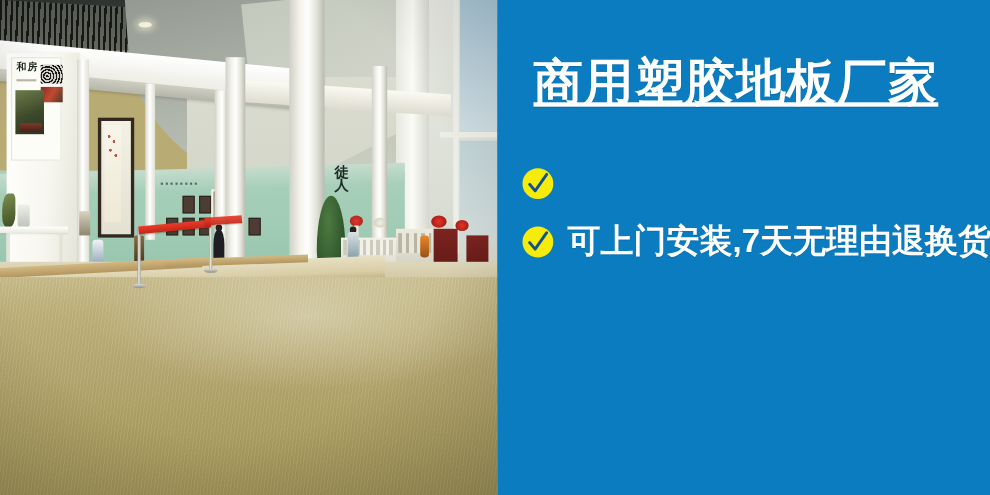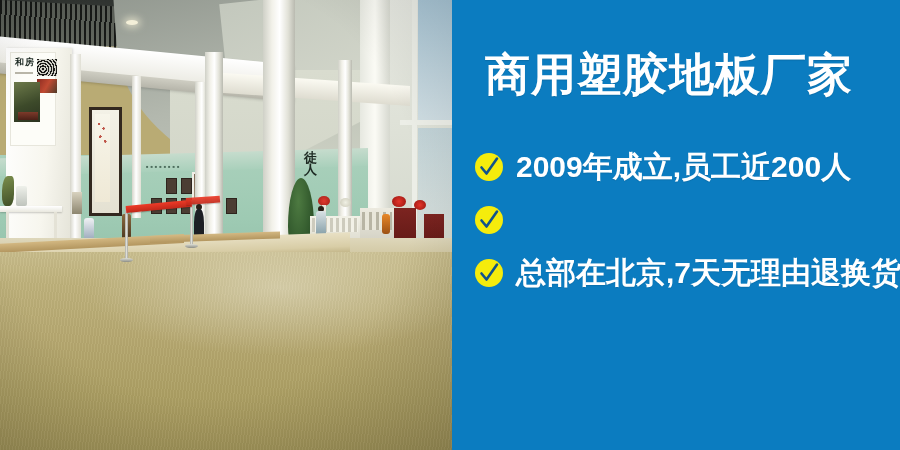--- a/index.html
+++ b/index.html
@@ -215,20 +215,21 @@
     position:absolute;
     left:0;right:14px;top:52px;
     text-align:center;
     color:#ffffff;
     font-size:45px;
     font-weight:bold;
     letter-spacing:1px;
     line-height:1;
     white-space:nowrap;
     text-shadow:0 1px 1px rgba(0,0,0,.12);
+    text-decoration:underline;
   }
   .bullets{
     position:absolute;
     left:22px;top:140px;right:8px;
   }
   .bullet{
     display:flex;
     align-items:center;
     height:53px;
   }
@@ -376,47 +377,38 @@
 
     <div class="ph photo-vignette"></div>
   </div>
 
   <div class="panel">
 
     <div class="panel-title">商用塑胶地板厂家</div>
 
     <div class="bullets">
 
-      <div class="bullet">
-        <span class="check">
-          <svg viewBox="0 0 30 30" xmlns="http://www.w3.org/2000/svg">
-            <circle cx="15" cy="15" r="14" fill="#f5ec0c"></circle>
-            <path d="M7.5 15.5 L12.5 21.5 L23 6.5" fill="none" stroke="#11528c" stroke-width="2.6" stroke-linecap="round" stroke-linejoin="round"></path>
-          </svg>
-        </span>
-        <span class="bullet-text">2009年成立,员工近200人</span>
-      </div>
 
 
 
       <div class="bullet">
         <span class="check">
           <svg viewBox="0 0 30 30" xmlns="http://www.w3.org/2000/svg">
             <circle cx="15" cy="15" r="14" fill="#f5ec0c"></circle>
             <path d="M7.5 15.5 L12.5 21.5 L23 6.5" fill="none" stroke="#11528c" stroke-width="2.6" stroke-linecap="round" stroke-linejoin="round"></path>
           </svg>
         </span>
       </div>
 
       <div class="bullet">
         <span class="check">
           <svg viewBox="0 0 30 30" xmlns="http://www.w3.org/2000/svg">
             <circle cx="15" cy="15" r="14" fill="#f5ec0c"></circle>
             <path d="M7.5 15.5 L12.5 21.5 L23 6.5" fill="none" stroke="#11528c" stroke-width="2.6" stroke-linecap="round" stroke-linejoin="round"></path>
           </svg>
         </span>
-        <span class="bullet-text">总部在北京,7天无理由退换货</span>
+        <span class="bullet-text">可上门安装,7天无理由退换货</span>
       </div>
 
     </div>
   </div>
 
 </div>
 
 </body></html>

